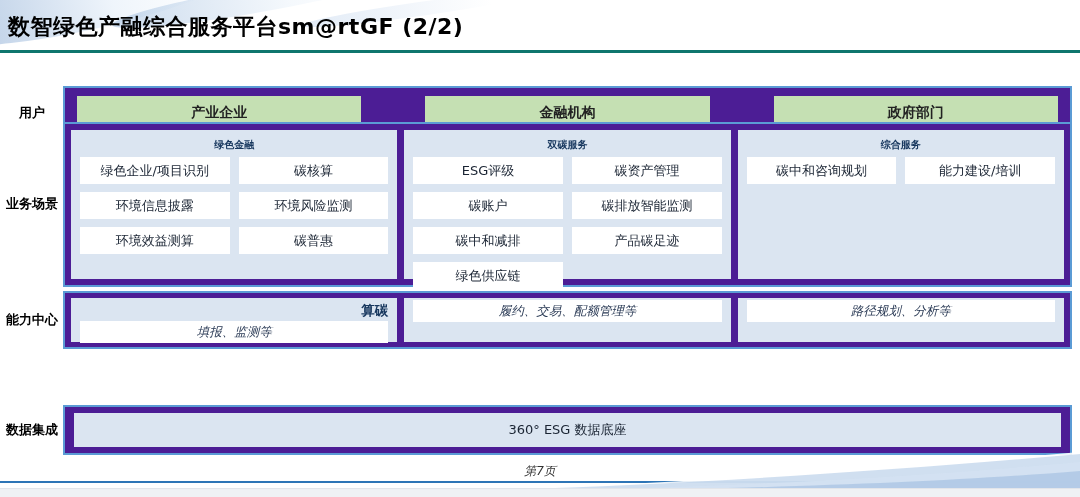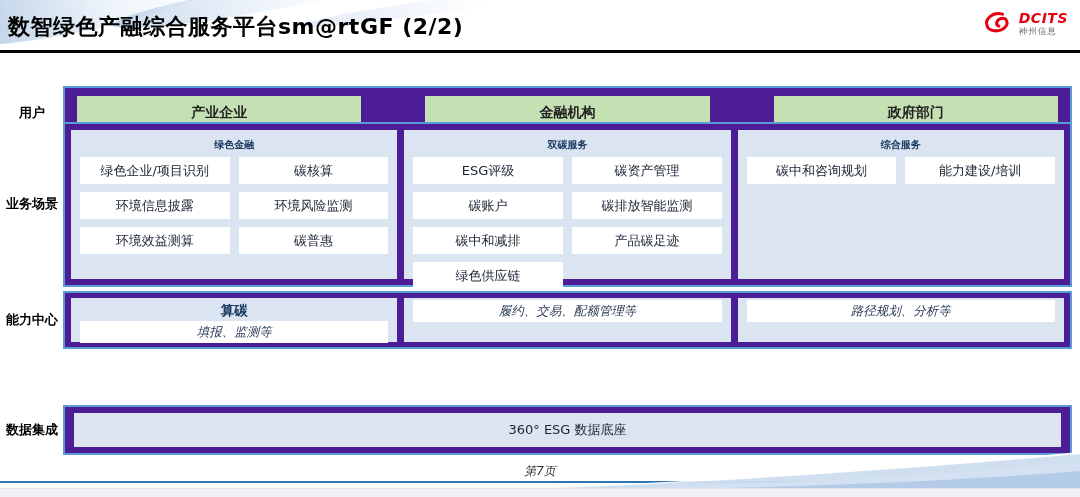--- a/index.html
+++ b/index.html
@@ -27,21 +27,21 @@
   .deco-tl-3 {
     top: 2px; left: 300px; width: 240px; height: 14px;
     transform: rotate(-8deg); border-radius: 50%;
     background: linear-gradient(90deg, rgba(170,197,230,.35), rgba(255,255,255,0) 80%);
   }
   .deco-br { right: 0; top: 452px; width: 620px; height: 38px; z-index: 5; }
 
   
   .header {
     position: absolute; top: 0; left: 0; right: 0; height: 53px;
-    border-bottom: 3px solid #000000; z-index: 2;
+    border-bottom: 3px solid #0f766e; z-index: 2;
   }
   .page-title {
     position: absolute; left: 8px; top: 12px;
     font-size: 22px; font-weight: bold; color: #000;
     letter-spacing: 0.5px; white-space: nowrap;
   }
   .logo { position: absolute; right: 12px; top: 10px; display: flex; align-items: center; gap: 4px; }
   .logo-text { display: flex; flex-direction: column; line-height: 1; }
   .logo-brand { color: #e60012; font-weight: bold; font-style: italic; font-size: 14px; letter-spacing: .5px; }
   .logo-company { color: #6d6e71; font-size: 8.5px; margin-top: 2px; letter-spacing: 1px; }
@@ -75,21 +75,21 @@
   }
   .item {
     width: 48.5%; height: 27px; background: #ffffff;
     display: flex; align-items: center; justify-content: center;
     font-size: 13px; color: #1a2433; white-space: nowrap;
   }
 
   .row-capabilities { top: 291px; height: 58px; }
   .cap-box { display: flex; gap: 7px; padding: 5px 6px; }
   .cap-panel { flex: 1; background: #dbe5f1; padding: 2px 9px 5px 9px; }
-  .cap-title { text-align: center; font-weight: bold; color: #17375e; font-size: 13.5px; height: 21px; line-height: 21px; }
+  .cap-title { text-align: right; font-weight: bold; color: #17375e; font-size: 13.5px; height: 21px; line-height: 21px; }
   .cap-desc {
     background: #fff; height: 22px; display: flex; align-items: center; justify-content: center;
     font-style: italic; font-size: 12.5px; color: #2a3a55;
   }
 
   .row-models { top: 353px; height: 48px; }
   .models-box { display: flex; align-items: center; justify-content: space-between; padding: 0 12px; }
   .model-chip {
     width: 18.6%; height: 30px; background: #dbe5f1;
     display: flex; align-items: center; justify-content: center;
@@ -116,29 +116,20 @@
 <body>
 
 <div class="slide">
 
   <div class="deco deco-tl-1"></div>
   <div class="deco deco-tl-2"></div>
   <div class="deco deco-tl-3"></div>
 
   <div class="header">
     <div class="page-title">数智绿色产融综合服务平台sm@rtGF (2/2)</div>
-    <div class="logo">
-      <svg width="32" height="26" viewBox="0 0 36 28">
-        <path d="M22 4 C10 1 2 10 4.5 17 C7 24 19 25 25 18.5 C29.5 13.5 26 7.5 20.5 9 C15 10.5 13.5 16 18 17.5" fill="none" stroke="#e60012" stroke-width="3.4" stroke-linecap="round"></path>
-      </svg>
-      <div class="logo-text">
-        <span class="logo-brand">DCITS</span>
-        <span class="logo-company">神州信息</span>
-      </div>
-    </div>
   </div>
 
   <div class="row row-users">
     <div class="row-label">用户</div>
     <div class="row-box users-box">
 
     <div class="user-chip">产业企业</div>
         <div class="user-chip">金融机构</div>
         <div class="user-chip">政府部门</div>
       </div>

